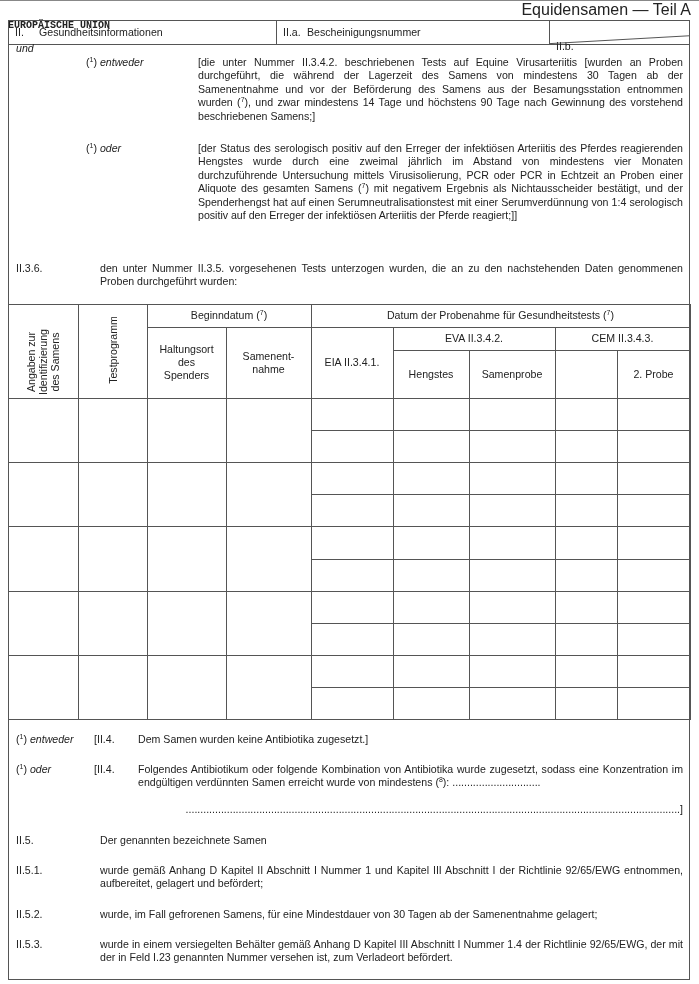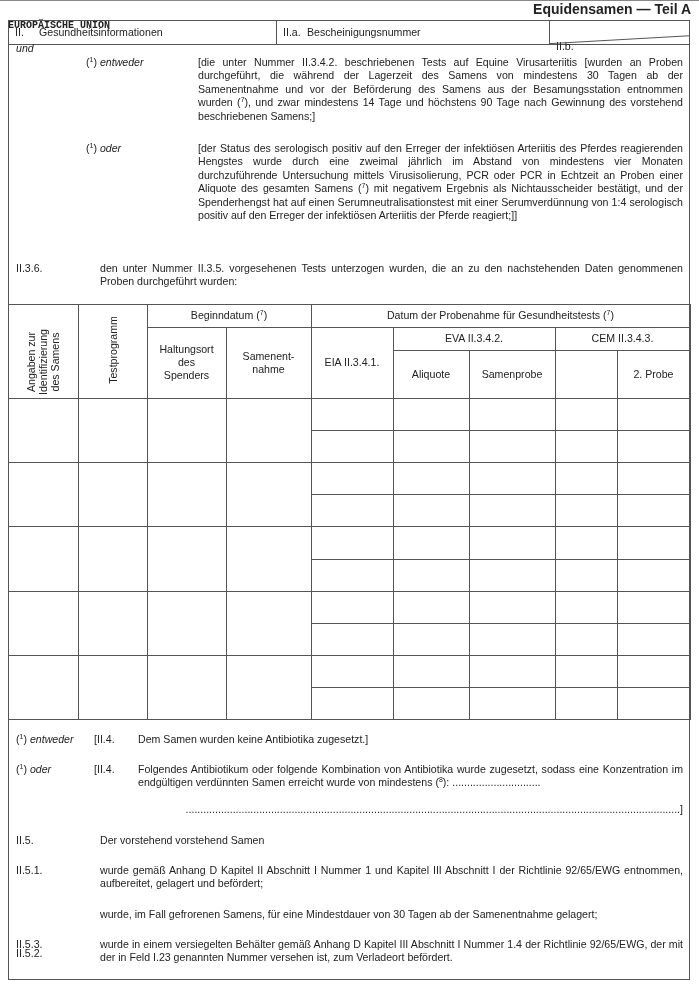--- a/index.html
+++ b/index.html
@@ -3,21 +3,21 @@
 <meta charset="utf-8">
 <style>
   html, body { margin: 0; padding: 0; background: #ffffff; }
   body {
     width: 699px; height: 984px; position: relative; overflow: hidden;
     font-family: "Liberation Sans", sans-serif; color: #222;
     font-size: 10.6px; line-height: 13.4px;
   }
   .topline { position: absolute; left: 0; top: 0; width: 699px; height: 1px; background: #888; }
   .hdr-left { position: absolute; left: 8px; top: 19px; font-weight: bold; font-size: 10px; font-family: Liberation Mono, monospace; }
-  .hdr-right { position: absolute; right: 8px; top: 3px; font-weight: bold; font-size: 14px; }
+  .hdr-right { position: absolute; right: 8px; top: 3px; font-weight: normal; font-size: 16px; }
 
   .frame { position: absolute; left: 8px; top: 20px; width: 682px; height: 960px; border: 1px solid #555; box-sizing: border-box; }
   .sec-row { position: absolute; left: 8px; top: 20px; width: 682px; height: 25px; border: 1px solid #555; box-sizing: border-box; display: flex; }
   .sec-cell { border-right: 1px solid #555; box-sizing: border-box; padding: 5px 6px 0 6px; white-space: nowrap; position: relative; }
   .sec-cell:last-child { border-right: none; margin-top: 14px; }
   .sec-cell .num { display: inline-block; width: 24px; }
   .diag { position: absolute; left: 0; top: 0; width: 100%; height: 100%; }
 
   .abs { position: absolute; }
   .it { font-style: italic; }
@@ -92,21 +92,21 @@
     <div>
       <div>Samenent-</div>
       <div>nahme</div>
     </div>
   </div>
   <div class="tcell" style="left:303px; top:0; width:379px; height:23px;">
     <span><span>Datum der Probenahme für Gesundheitstests (</span><sup>7</sup>)</span>
   </div>
   <div class="tcell" style="left:303px; top:23px; width:82px; height:71px;">EIA II.3.4.1.</div>
   <div class="tcell" style="left:385px; top:23px; width:162px; height:23px;">EVA II.3.4.2.</div>
-  <div class="tcell" style="left:385px; top:46px; width:76px; height:48px;">Aliquote</div>
+  <div class="tcell" style="left:385px; top:46px; width:76px; height:48px;">Hengstes</div>
   <div class="tcell" style="left:461px; top:46px; width:86px; height:48px;">Samenprobe</div>
   <div class="tcell" style="left:547px; top:23px; width:135px; height:23px;">CEM II.3.4.3.</div>
   <div class="tcell" style="left:609px; top:46px; width:73px; height:48px;">2. Probe</div>
   <div id="tbl-body">
       <div>
         <div class="datacell" style="left: 1px; top: 95px; width: 69px; height: 63.2px;"></div>
         <div class="datacell" style="left: 71px; top: 95px; width: 68px; height: 63.2px;"></div>
         <div class="datacell" style="left: 140px; top: 95px; width: 78px; height: 63.2px;"></div>
         <div class="datacell" style="left: 219px; top: 95px; width: 84px; height: 63.2px;"></div>
         <div class="datacell" style="left: 304px; top: 95px; width: 81px; height: 31.1px;"></div>
@@ -214,22 +214,22 @@
 <div class="abs" style="left:16px; top:733px;">(<sup>1</sup>) <span class="it">entweder</span></div>
 <div class="abs" style="left:94px; top:733px;">[II.4.</div>
 <div class="abs" style="left:138px; top:733px;">Dem Samen wurden keine Antibiotika zugesetzt.]</div>
 
 <div class="abs" style="left:16px; top:763px;">(<sup>1</sup>) <span class="it">oder</span></div>
 <div class="abs" style="left:94px; top:763px;">[II.4.</div>
 <div class="abs just" style="left:138px; top:763px; width:545px;"><span>Folgendes Antibiotikum oder folgende Kombination von Antibiotika wurde zugesetzt, sodass eine Konzentration im endgültigen verdünnten Samen erreicht wurde von mindestens (</span><sup>8</sup><span>): ..............................</span></div>
 <div class="abs" style="left:138px; top:803px; width:545px; overflow:hidden; white-space:nowrap; text-align:right;">........................................................................................................................................................................]</div>
 
 <div class="abs" style="left:16px; top:834px;">II.5.</div>
-<div class="abs" style="left:100px; top:834px;">Der vorstehend vorstehend Samen</div>
+<div class="abs" style="left:100px; top:834px;">Der genannten bezeichnete Samen</div>
 
 <div class="abs" style="left:16px; top:864px;">II.5.1.</div>
 <div class="abs just" style="left:100px; top:864px; width:583px;">wurde gemäß Anhang D Kapitel II Abschnitt I Nummer 1 und Kapitel III Abschnitt I der Richtlinie 92/65/EWG entnommen, aufbereitet, gelagert und befördert;</div>
 
-<div class="abs" style="left:16px; top:908px;margin-top:39px;">II.5.2.</div>
+<div class="abs" style="left:16px; top:908px;">II.5.2.</div>
 <div class="abs" style="left:100px; top:908px;">wurde, im Fall gefrorenen Samens, für eine Mindestdauer von 30 Tagen ab der Samenentnahme gelagert;</div>
 
 <div class="abs" style="left:16px; top:938px;">II.5.3.</div>
 <div class="abs just" style="left:100px; top:938px; width:583px;">wurde in einem versiegelten Behälter gemäß Anhang D Kapitel III Abschnitt I Nummer 1.4 der Richtlinie 92/65/EWG, der mit der in Feld I.23 genannten Nummer versehen ist, zum Verladeort befördert.</div>
 
 </body></html>

